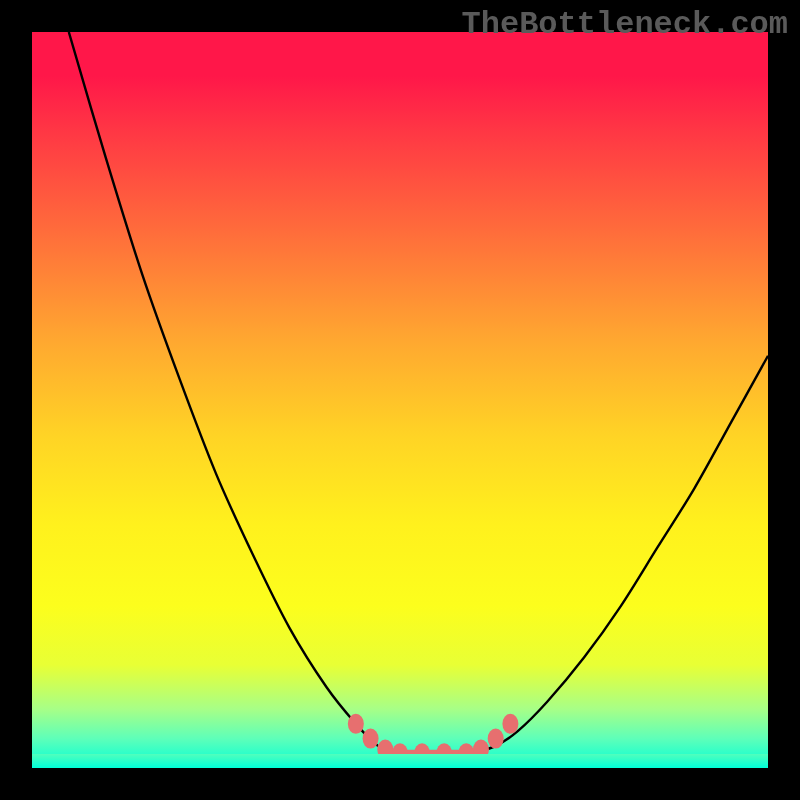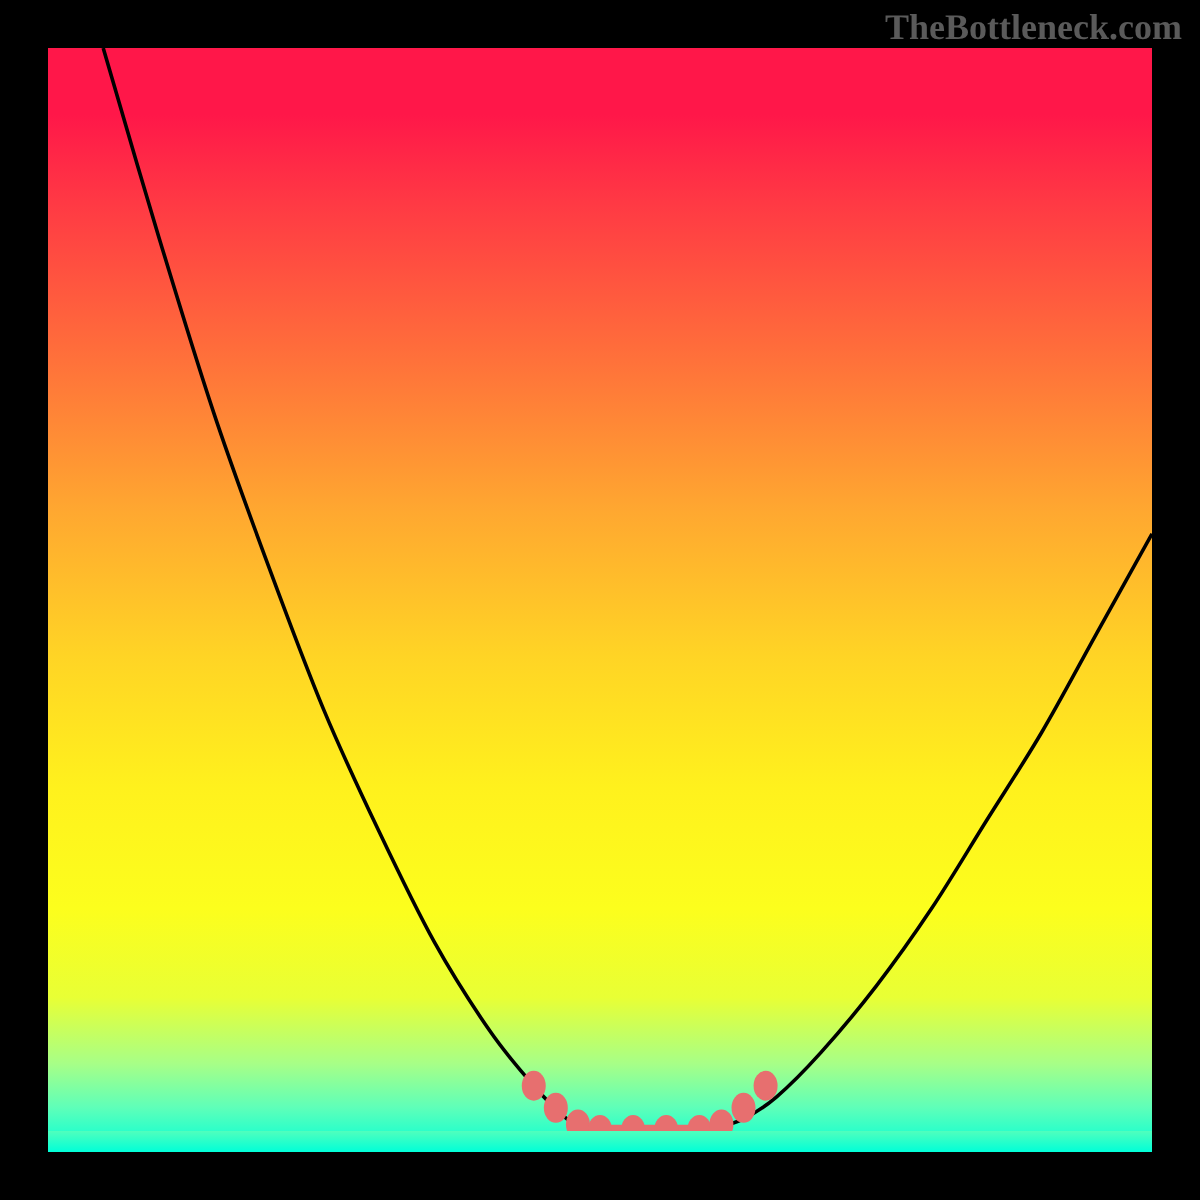--- a/index.html
+++ b/index.html
@@ -34,22 +34,22 @@
       #e8ff35 86%,
       #a7ff87 92%,
       #5effb9 96%,
       #00ffd8 100%
     );
   }
   .watermark {
     position: absolute;
     top: 6px;
     right: 12px;
-    font-family: Liberation Serif, serif;
-    font-size: 24px;
+    font-family: Liberation Mono, monospace;
+    font-size: 32px;
     font-weight: 600;
     color: #5a5a5a;
     letter-spacing: 0px;
     z-index: 10;
   }
   svg.curves {
     position: absolute;
     inset: 0;
     width: 100%;
     height: 100%;

